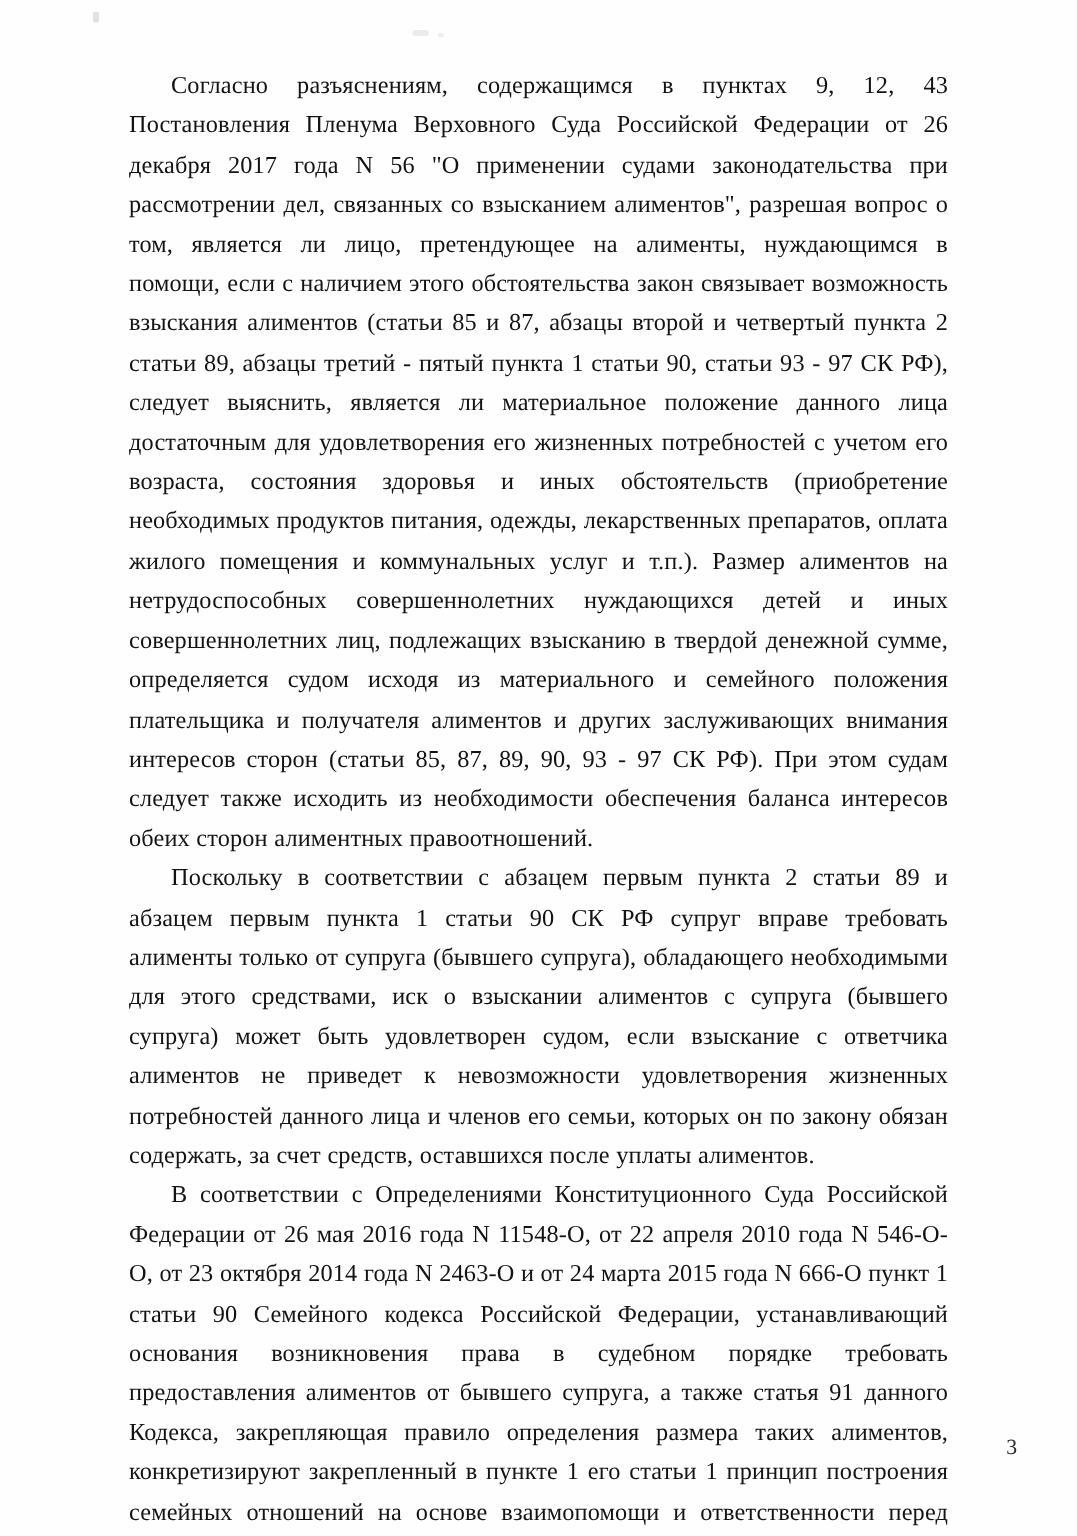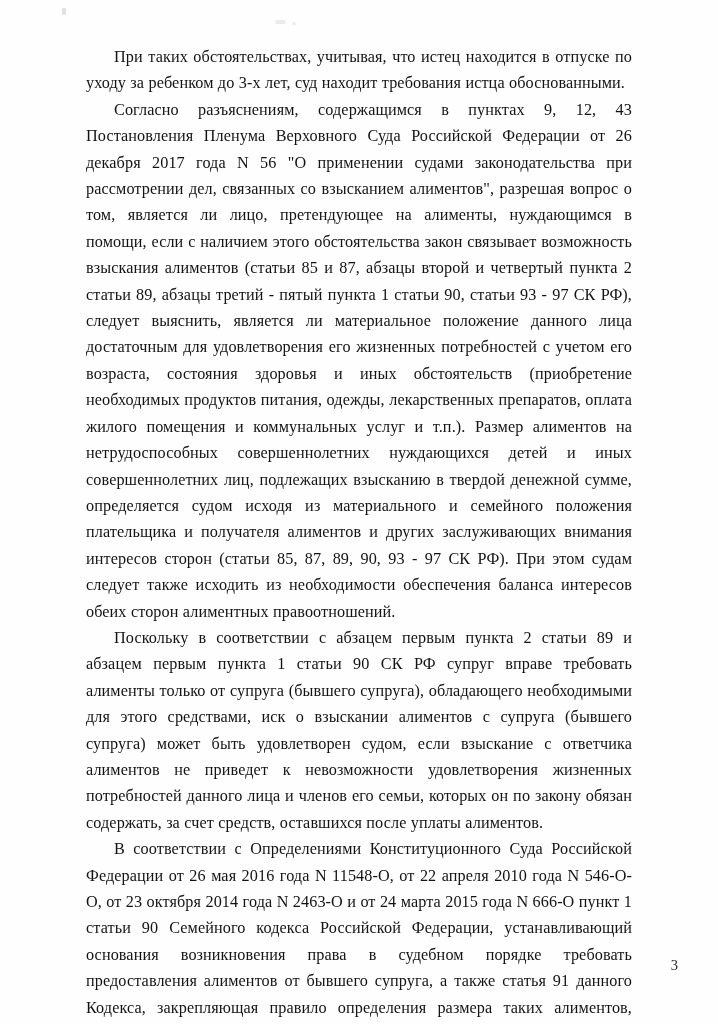--- a/index.html
+++ b/index.html
@@ -65,21 +65,20 @@
 </head>
 <body>
 
 <div class="page">
 
   <span class="scan-artifact artifact-a"></span>
   <span class="scan-artifact artifact-b"></span>
   <span class="scan-artifact artifact-c"></span>
 
   <div class="doc-body">
-    <p class="para">При таких обстоятельствах, учитывая, что истец находится в отпуске по уходу за ребенком до 3-х лет, суд находит требования истца обоснованными.</p>
     <p class="para">Согласно разъяснениям, содержащимся в пунктах 9, 12, 43 Постановления Пленума Верховного Суда Российской Федерации от 26 декабря 2017 года N 56 "О применении судами законодательства при рассмотрении дел, связанных со взысканием алиментов", разрешая вопрос о том, является ли лицо, претендующее на алименты, нуждающимся в помощи, если с наличием этого обстоятельства закон связывает возможность взыскания алиментов (статьи 85 и 87, абзацы второй и четвертый пункта 2 статьи 89, абзацы третий - пятый пункта 1 статьи 90, статьи 93 - 97 СК РФ), следует выяснить, является ли материальное положение данного лица достаточным для удовлетворения его жизненных потребностей с учетом его возраста, состояния здоровья и иных обстоятельств (приобретение необходимых продуктов питания, одежды, лекарственных препаратов, оплата жилого помещения и коммунальных услуг и т.п.). Размер алиментов на нетрудоспособных совершеннолетних нуждающихся детей и иных совершеннолетних лиц, подлежащих взысканию в твердой денежной сумме, определяется судом исходя из материального и семейного положения плательщика и получателя алиментов и других заслуживающих внимания интересов сторон (статьи 85, 87, 89, 90, 93 - 97 СК РФ). При этом судам следует также исходить из необходимости обеспечения баланса интересов обеих сторон алиментных правоотношений.</p>
     <p class="para">Поскольку в соответствии с абзацем первым пункта 2 статьи 89 и абзацем первым пункта 1 статьи 90 СК РФ супруг вправе требовать алименты только от супруга (бывшего супруга), обладающего необходимыми для этого средствами, иск о взыскании алиментов с супруга (бывшего супруга) может быть удовлетворен судом, если взыскание с ответчика алиментов не приведет к невозможности удовлетворения жизненных потребностей данного лица и членов его семьи, которых он по закону обязан содержать, за счет средств, оставшихся после уплаты алиментов.</p>
     <p class="para">В соответствии с Определениями Конституционного Суда Российской Федерации от 26 мая 2016 года N 11548-О, от 22 апреля 2010 года N 546-О-О, от 23 октября 2014 года N 2463-О и от 24 марта 2015 года N 666-О пункт 1 статьи 90 Семейного кодекса Российской Федерации, устанавливающий основания возникновения права в судебном порядке требовать предоставления алиментов от бывшего супруга, а также статья 91 данного Кодекса, закрепляющая правило определения размера таких алиментов, конкретизируют закрепленный в пункте 1 его статьи 1 принцип построения семейных отношений на основе взаимопомощи и ответственности перед семьей всех ее членов. При этом в силу названных норм обязанность по уплате алиментов на содержание бывшего супруга может быть возложена судом только на лиц, обладающих для этого необходимыми средствами. Указанные положения Семейного кодекса Российской Федерации направлены на обеспечение сохранения необходимого уровня жизнеобеспечения как получателю, так и</p>
   </div>
 
   <div class="page-number">3</div>
 
 </div>
 
 </body></html>

